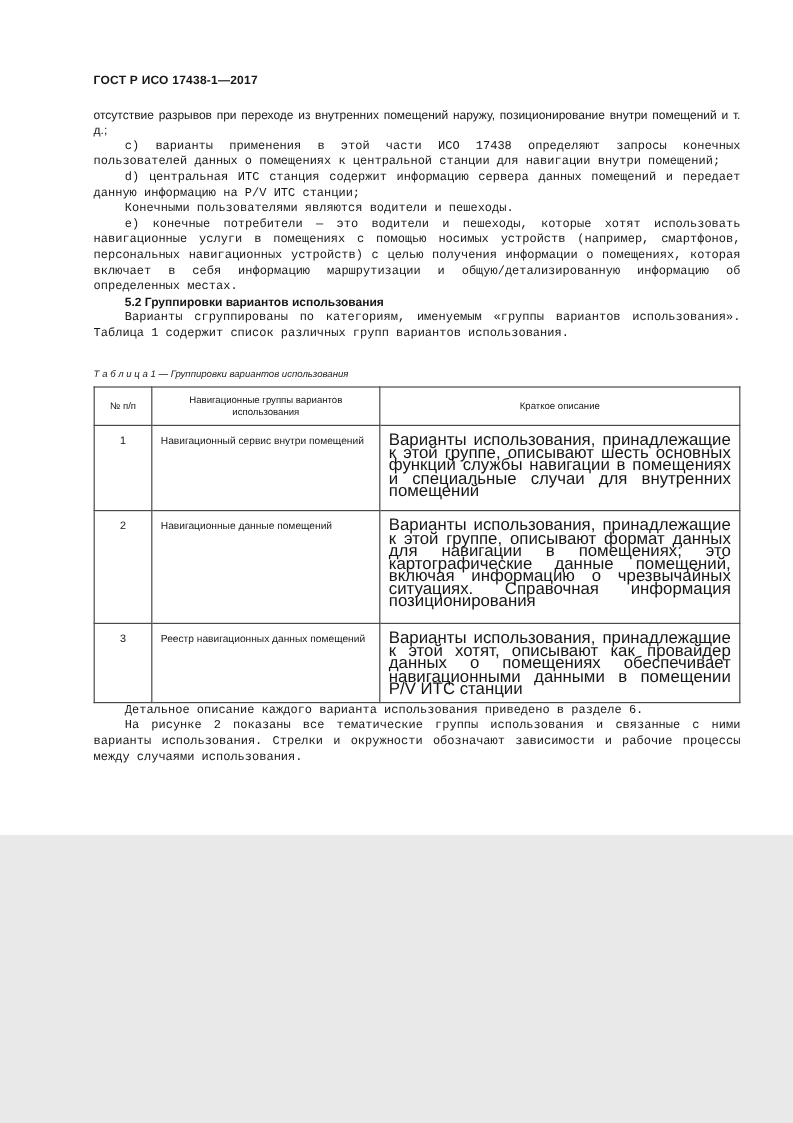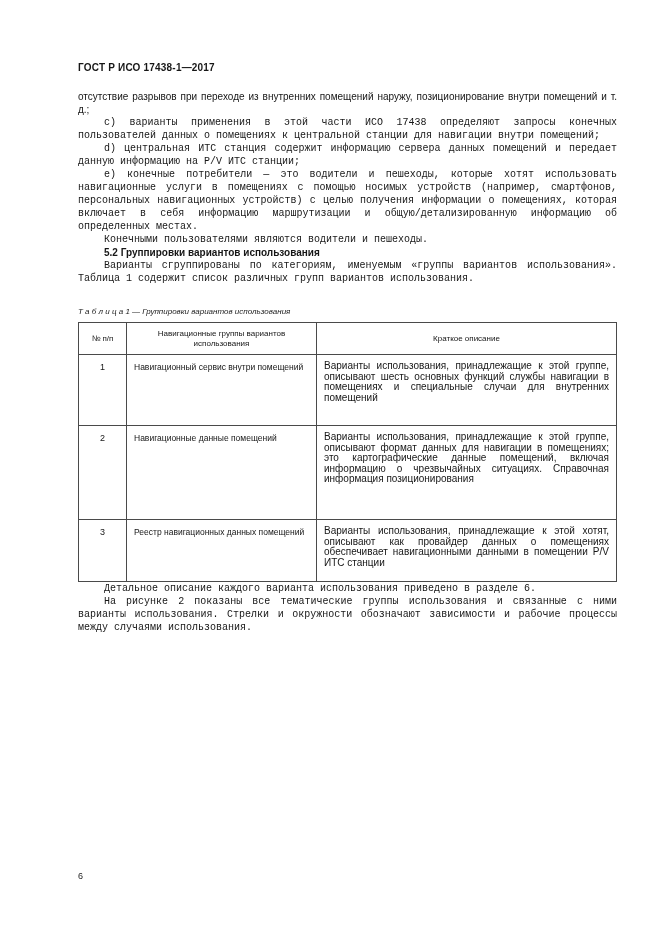--- a/index.html
+++ b/index.html
@@ -3,21 +3,21 @@
 <meta charset="utf-8">
 <style>
   html, body {
     margin: 0;
     padding: 0;
     background: #e9e9e9;
   }
   .page {
     position: relative;
     width: 661px;
-    height: 936px;
+    height: 696px;
     margin: 0 auto;
     background: #ffffff;
     box-sizing: border-box;
     padding: 62px 44px 0 78px;
     font-family: "Liberation Sans", sans-serif;
     color: #161616;
     overflow: hidden;
   }
   .doc-header {
     font-size: 10px;
@@ -81,21 +81,21 @@
   td.cell-name {
     vertical-align: top;
     font-size: 8.5px;
     line-height: 11px;
     padding: 7px 7px;
     text-align: left;
     margin-left: 28px;
   }
   td.cell-desc {
     vertical-align: top;
-    font-size: 10px;
+    font-size: 14px;
     line-height: 10.5px;
     padding: 6px 7px;
     text-align: justify;
   }
   tr.row-1 td { height: 71px; }
   tr.row-2 td { height: 94px; }
   tr.row-3 td { height: 62px; }
   .after-table {
     margin-top: 24px;
   }
@@ -115,23 +115,23 @@
   <div class="doc-header">ГОСТ Р ИСО 17438-1—2017</div>
 
   <div class="body-text">
 
     <p>отсутствие разрывов при переходе из внутренних помещений наружу, позиционирование внутри помещений и т. д.;</p>
 
     <p class="indent">c) варианты применения в этой части ИСО 17438 определяют запросы конечных пользователей данных о помещениях к центральной станции для навигации внутри помещений;</p>
 
     <p class="indent">d) центральная ИТС станция содержит информацию сервера данных помещений и передает данную информацию на Р/V ИТС станции;</p>
 
+    <p class="indent">Конечными пользователями являются водители и пешеходы.</p>
+
     <p class="indent">e) конечные потребители — это водители и пешеходы, которые хотят использовать навигационные услуги в помещениях с помощью носимых устройств (например, смартфонов, персональных навигационных устройств) с целью получения информации о помещениях, которая включает в себя информацию маршрутизации и общую/детализированную информацию об определенных местах.</p>
-
-    <p class="indent">Конечными пользователями являются водители и пешеходы.</p>
 
     <p class="section-heading">5.2 Группировки вариантов использования</p>
 
     <p class="indent">Варианты сгруппированы по категориям, именуемым «группы вариантов использования». Таблица 1 содержит список различных групп вариантов использования.</p>
 
     <div class="table-caption">Т а б л и ц а  1 — Группировки вариантов использования</div>
 
     <table class="usecase-table">
       <colgroup>
         <col class="c-num">

